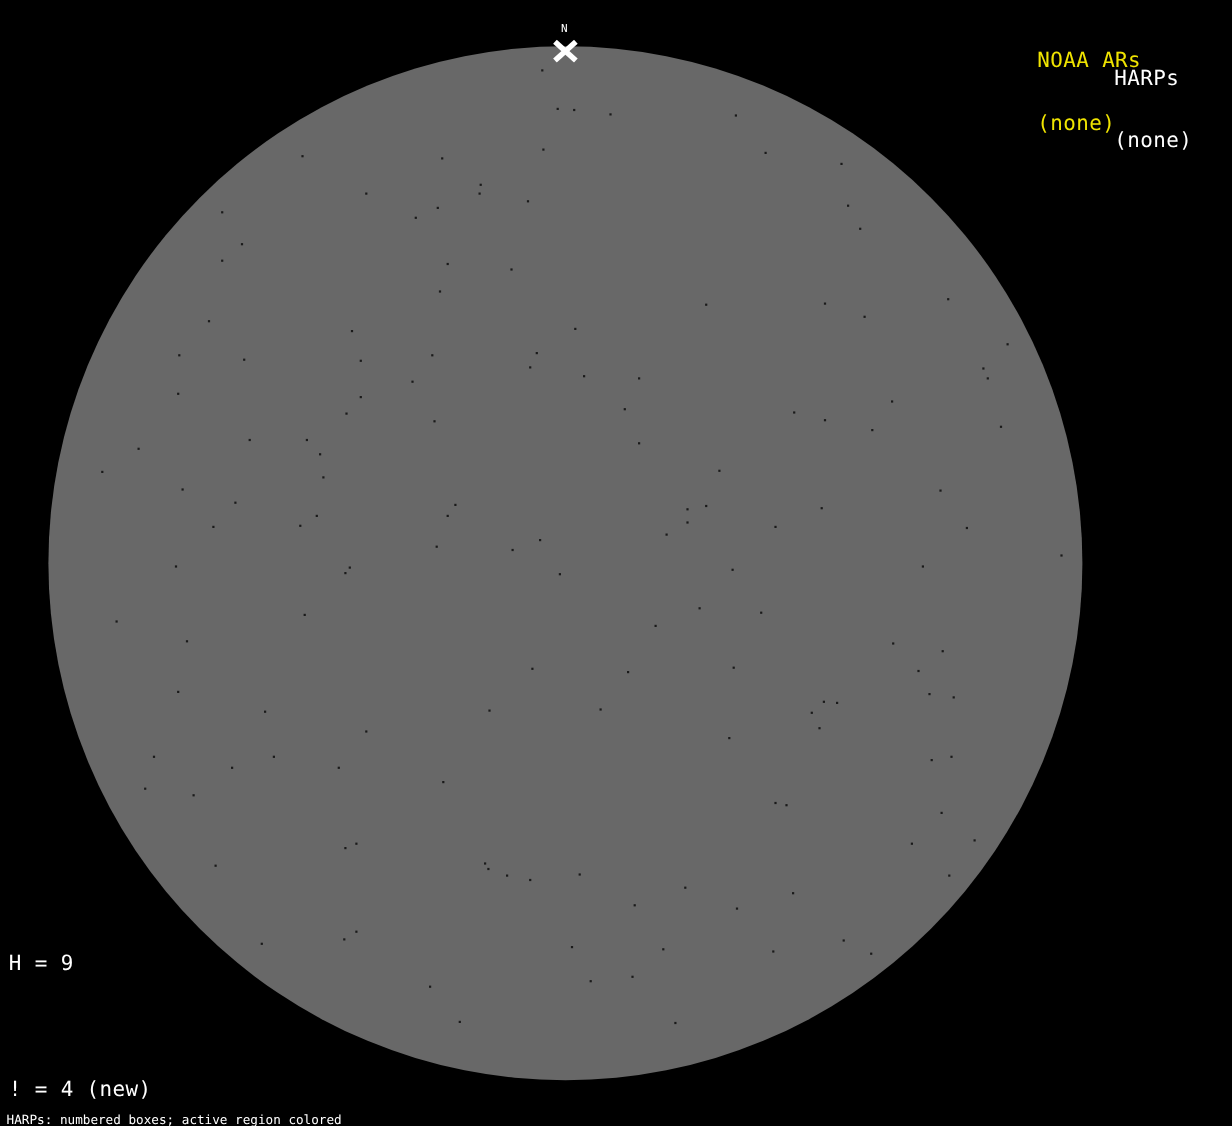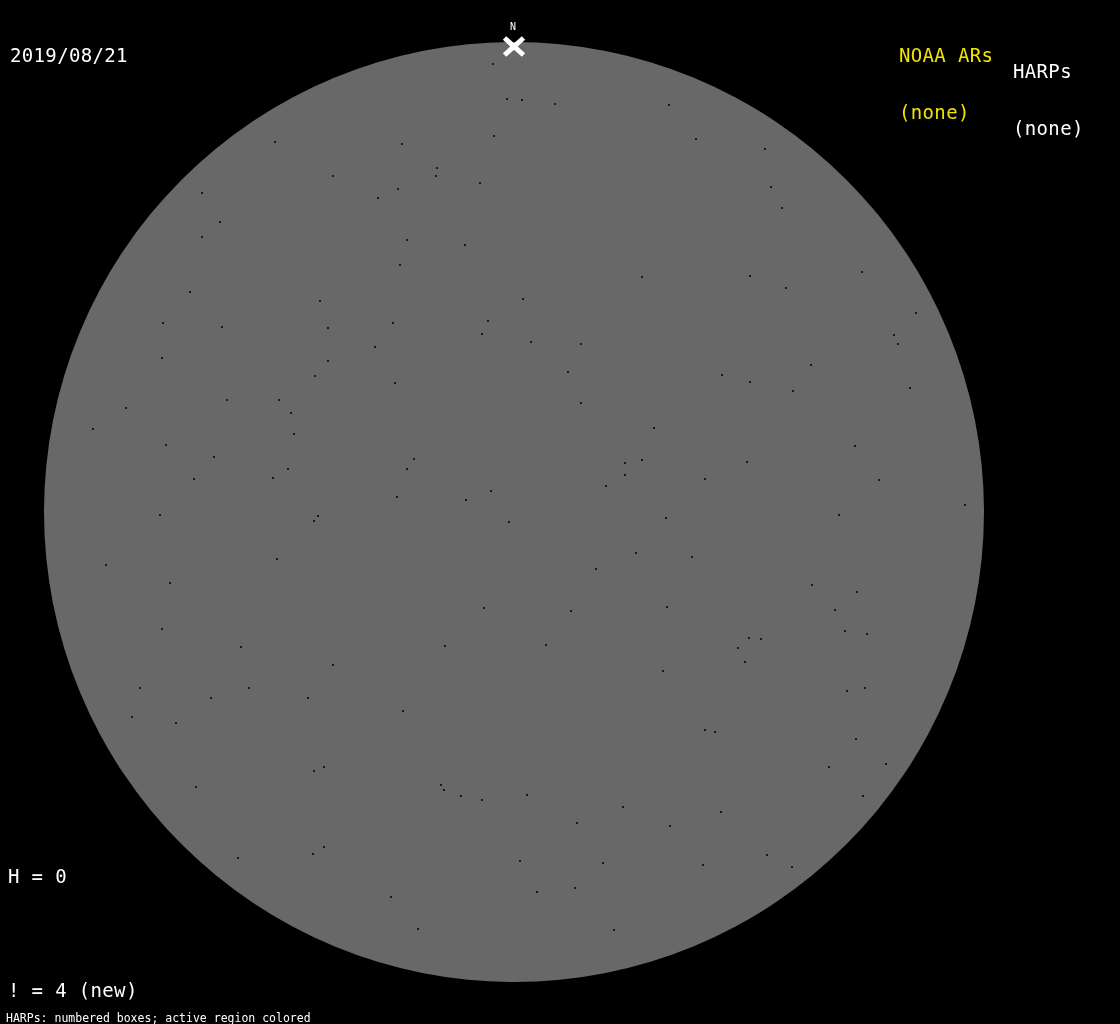--- a/index.html
+++ b/index.html
@@ -195,42 +195,41 @@
       <div class="speckle" style="left: 964px; top: 504px; width: 2px; height: 2px; background: rgb(26, 26, 26);"></div>
       <div class="speckle" style="left: 781px; top: 207px; width: 2px; height: 2px; background: rgb(26, 26, 26);"></div>
       <div class="speckle" style="left: 397px; top: 188px; width: 2px; height: 2px; background: rgb(26, 26, 26);"></div>
       <div class="speckle" style="left: 893px; top: 334px; width: 2px; height: 2px; background: rgb(26, 26, 26);"></div>
       <div class="speckle" style="left: 213px; top: 456px; width: 2px; height: 2px; background: rgb(26, 26, 26);"></div>
       <div class="speckle" style="left: 641px; top: 276px; width: 2px; height: 2px; background: rgb(26, 26, 26);"></div>
       <div class="speckle" style="left: 574px; top: 887px; width: 2px; height: 2px; background: rgb(26, 26, 26);"></div>
     </div>
 
   <div class="title-block mono19">
-    <div>2019/08/21</div>
-  </div>
-
-  <div class="status-noaa mono19" id="noaa-status" style="color: rgb(240, 228, 0);">
+  </div>
+
+  <div class="status-noaa mono19" id="noaa-status" style="color: rgb(240, 228, 0); margin-left: 44px;">
     <div>NOAA ARs</div>
     <div>(none)</div>
   </div>
 
   <div class="status-harps mono19">
     <div>HARPs</div>
     <div>(none)</div>
   </div>
 
   <div class="north-label">N</div>
 
   <svg class="x-marker" width="24" height="21" viewBox="0 0 24 21">
     <line x1="2.5" y1="2" x2="21.5" y2="19" stroke="#ffffff" stroke-width="5"></line>
     <line x1="21.5" y1="2" x2="2.5" y2="19" stroke="#ffffff" stroke-width="5"></line>
   </svg>
 
   <div class="legend mono19">
-    <div>H = 0</div>
+    <div>H = 9</div>
     <div class="spacer"></div>
     <div>! = 4 (new)</div>
     
     
     
     
     
   </div>
 
   <div class="footer">

